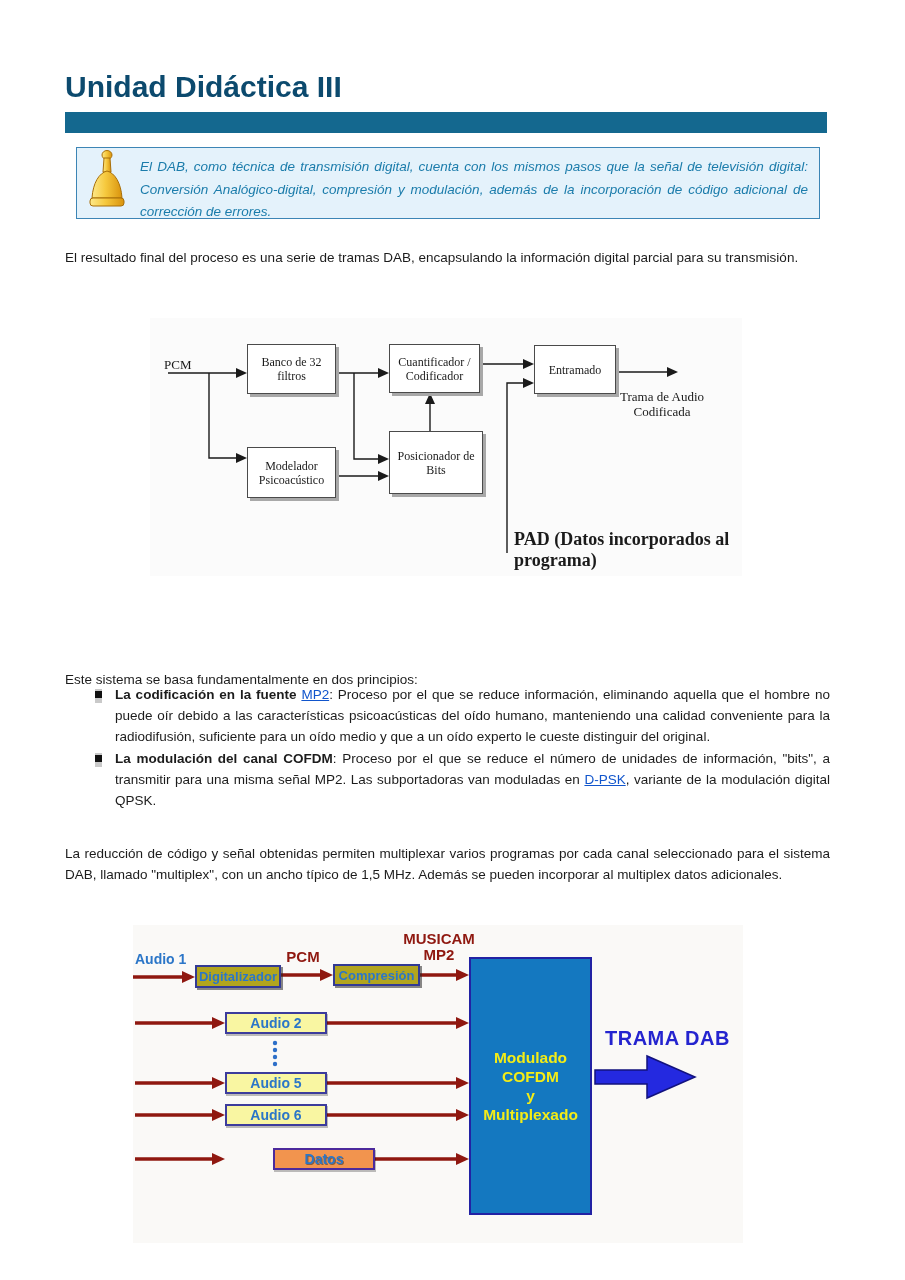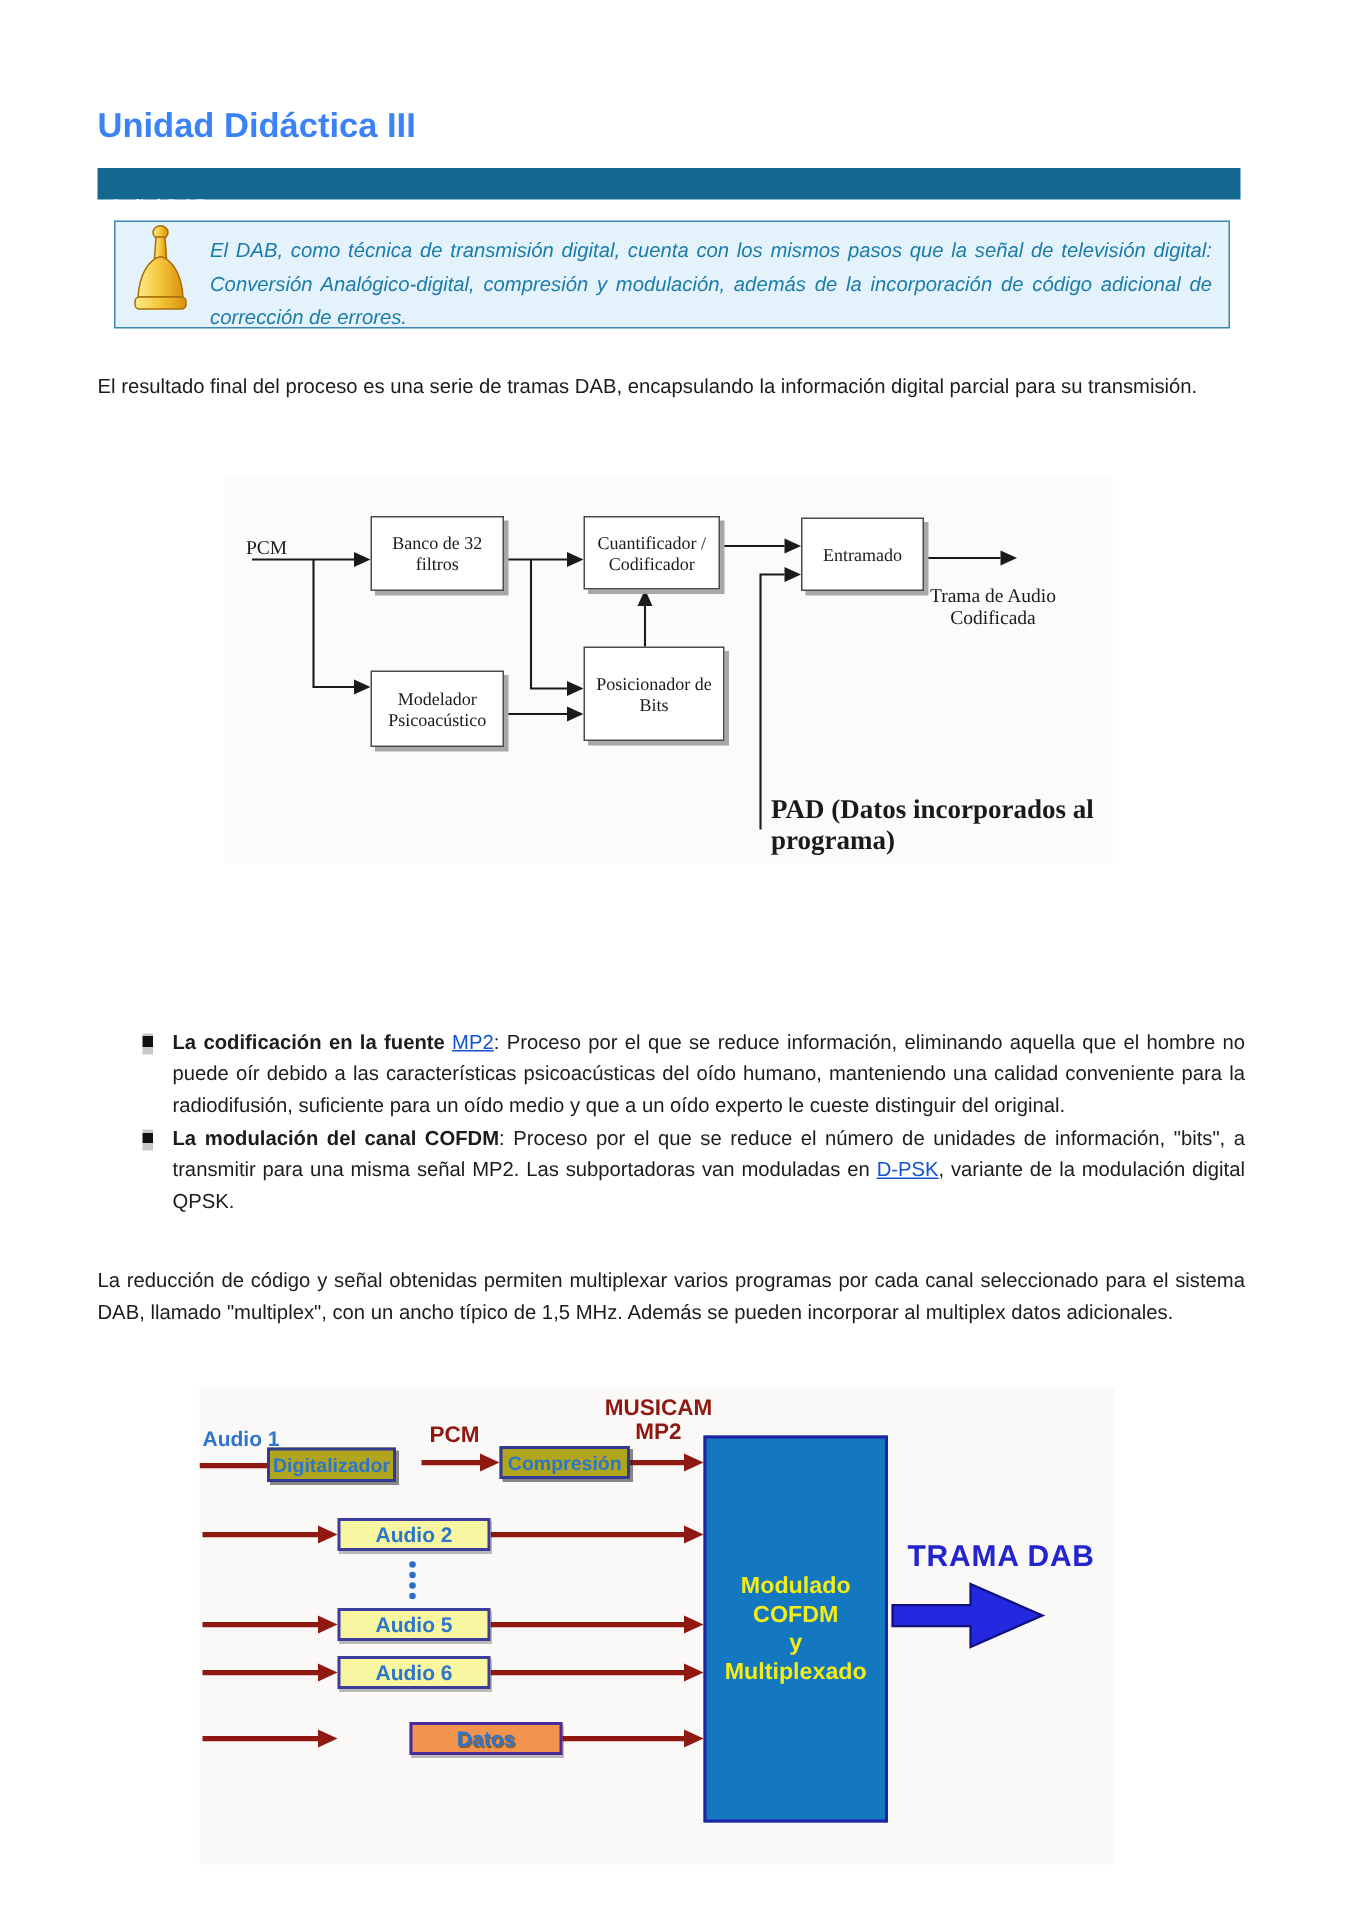--- a/index.html
+++ b/index.html
@@ -2,21 +2,21 @@
 <html><head>
 <meta charset="utf-8">
 <style>
   html,body{margin:0;padding:0;background:#ffffff;}
   .page{position:relative;width:905px;height:1280px;background:#ffffff;overflow:hidden;
         font-family:"Liberation Sans", sans-serif;color:#1c1c1c;}
   .abs{position:absolute;}
   .pre{white-space:pre-line;}
 
   
-  .title{left:65px;top:70px;width:500px;font-size:23px;font-weight:bold;color:#3b82f6;}
+  .title{left:65px;top:70px;width:500px;font-size:30px;font-weight:bold;color:#0c4a6e;}
   .section-bar{left:65px;top:112px;width:762px;height:21px;background:#14688f;
                display:flex;align-items:center;}
   .section-bar span{color:#ffffff;font-weight:bold;font-size:13px;padding-left:8px;margin-top:30px;}
 
   
   .callout{left:76px;top:147px;width:744px;height:72px;background:#e4f2fb;
            border:1px solid #3c85b5;box-sizing:border-box;}
   .callout-text{left:140px;top:156px;width:668px;font-size:13.5px;line-height:22.5px;
                 font-style:italic;color:#1b7cab;text-align:justify;}
   .bell{left:86px;top:150px;width:44px;height:66px;}
@@ -123,20 +123,21 @@
     <div class="f1box" style="left:384px;top:27px;width:82px;height:49px;">Entramado</div>
     <div class="f1box pre" style="left:97px;top:129px;width:89px;height:51px;">Modelador
 Psicoacústico</div>
     <div class="f1box pre" style="left:239px;top:113px;width:94px;height:63px;">Posicionador de
 Bits</div>
     <div class="f1lbl pre" style="left:452px;top:71px;width:120px;text-align:center;line-height:15px;">Trama de Audio
 Codificada</div>
     <div class="f1lbl" style="left:364px;top:211px;width:240px;font-weight:bold;font-size:18px;">PAD (Datos incorporados al programa)</div>
   </div>
 
+  <p class="abs para p2">Este sistema se basa fundamentalmente en dos principios:</p>
 
   <div class="abs bullets">
     <div class="bullet-item">
       <span class="bullet-marker"></span>
       <span class="blead">La codificación en la fuente </span><a class="doclink">MP2</a><span>: Proceso por el que se reduce información, eliminando aquella que el hombre no puede oír debido a las características psicoacústicas del oído humano, manteniendo una calidad conveniente para la radiodifusión, suficiente para un oído medio y que a un oído experto le cueste distinguir del original.</span>
     </div>
     <div class="bullet-item">
       <span class="bullet-marker"></span>
       <span class="blead">La modulación del canal COFDM</span><span>: Proceso por el que se reduce el número de unidades de información, "bits", a transmitir para una misma señal MP2. Las subportadoras van moduladas en </span><a class="doclink">D-PSK</a><span>, variante de la modulación digital QPSK.</span>
     </div>
@@ -175,21 +176,21 @@
       <g fill="#2d6fc8">
         <circle cx="142" cy="118" r="2.2"></circle>
           <circle cx="142" cy="125" r="2.2"></circle>
         <circle cx="142" cy="132" r="2.2"></circle>
           <circle cx="142" cy="139" r="2.2"></circle>
       </g>
       <polygon points="462,145 514,145 514,131 562,152 514,173 514,159 462,159" fill="#2429e0" stroke="#12127e" stroke-width="1.5"></polygon>
     </svg>
 
     <div class="bluelbl" style="left:2px;top:26px;">Audio 1</div>
-    <div class="f2box olive" style="left:45px;top:40px;width:86px;height:23px;">Digitalizador</div>
+    <div class="f2box olive" style="left:62px;top:40px;width:86px;height:23px;">Digitalizador</div>
     <div class="redlbl" style="left:140px;top:24px;width:60px;">PCM</div>
     <div class="f2box olive" style="left:200px;top:39px;width:87px;height:22px;">Compresión</div>
     <div class="redlbl pre" style="left:268px;top:6px;width:76px;">MUSICAM
 MP2</div>
 
     <div class="f2box bluebig" style="left:336px;top:32px;width:123px;height:258px;">
       <div class="inner pre">Modulado
 COFDM
 y
 Multiplexado</div>

